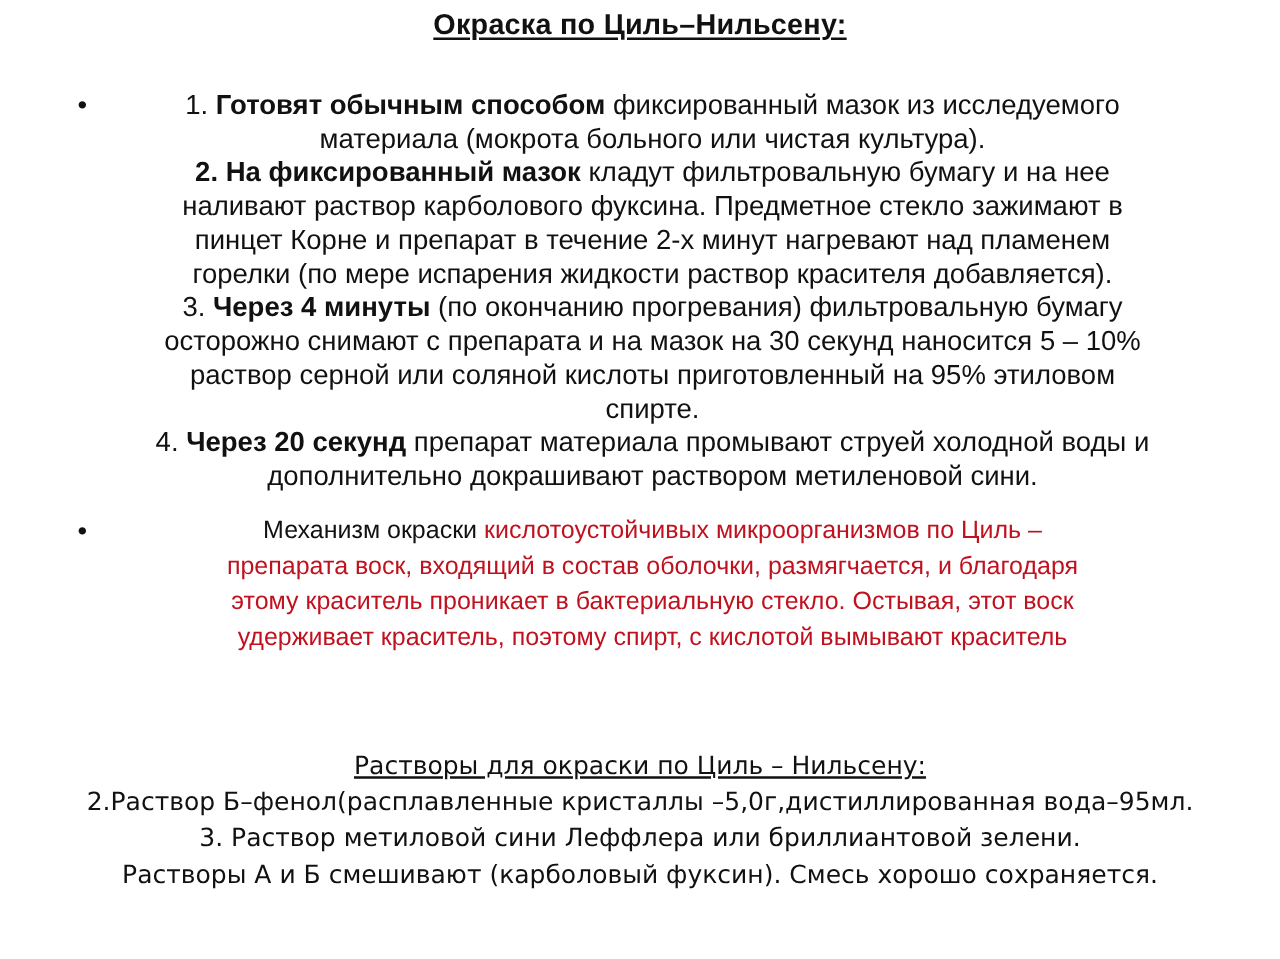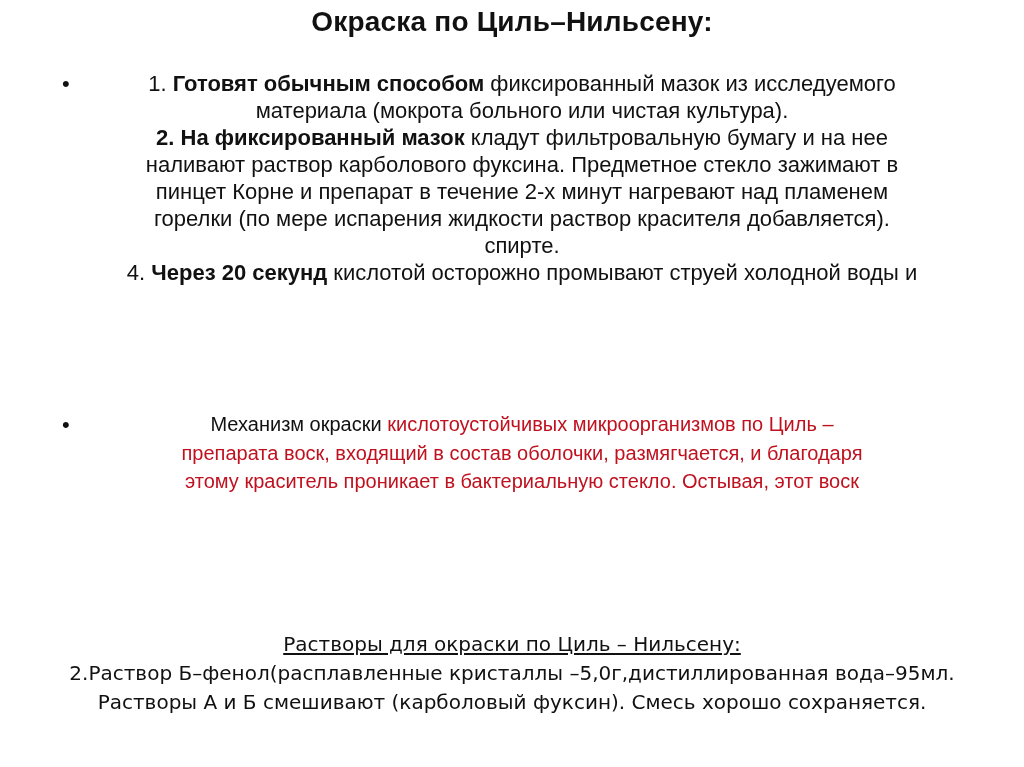--- a/index.html
+++ b/index.html
@@ -18,22 +18,23 @@
     .slide {
       position: absolute;
       left: 0; top: 0;
       width: 1024px; height: 767px;
     }
     .title {
       position: absolute;
       top: 6px;
       left: 0; right: 0;
       text-align: center;
-      font-size: 28px;
+      font-size: 23px;
       font-weight: bold;
+      text-decoration: underline;
       text-underline-offset: 3px;
       text-decoration-thickness: 2px;
       letter-spacing: 0.2px;
     }
     .bullet-dot {
       position: absolute;
       font-size: 22px;
       line-height: 22px;
     }
     .block1 {
@@ -55,21 +56,21 @@
       text-align: center;
       font-size: 20px;
       line-height: 28.5px;
       font-weight: normal;
     }
     .block2 .line { display: block; white-space: nowrap; }
     .red { color: #c0111f; }
     .black { color: #111111; }
     .block3 {
       position: absolute;
-      top: 630px;
+      top: 598px;
       left: 0;
       width: 1024px;
       text-align: center;
       font-family: "DejaVu Sans", sans-serif;
       font-size: 20px;
       line-height: 29px;
     }
     .block3 .line { display: block; white-space: nowrap; }
     .underline { text-decoration: underline; text-underline-offset: 2px; }
   </style>
@@ -94,37 +95,51 @@
     <span class="line">
       <span>наливают раствор карболового фуксина. Предметное стекло зажимают в</span>
     </span>
     <span class="line">
       <span>пинцет Корне и препарат в течение 2-х минут нагревают над пламенем</span>
     </span>
     <span class="line">
       <span>горелки (по мере испарения жидкости раствор красителя добавляется).</span>
     </span>
     <span class="line">
+      <span>3. </span><span class="b">Через 4 минуты</span><span> (по окончанию прогревания) фильтровальную бумагу</span>
+    </span>
+    <span class="line">
+      <span>осторожно снимают с препарата и на мазок на 30 секунд наносится 5 – 10%</span>
+    </span>
+    <span class="line">
+      <span>раствор серной или соляной кислоты приготовленный на 95% этиловом</span>
+    </span>
+    <span class="line">
       <span>спирте.</span>
     </span>
     <span class="line">
-      <span>4. </span><span class="b">Через 20 секунд</span><span> кислотой осторожно промывают струей холодной воды и</span>
+      <span>4. </span><span class="b">Через 20 секунд</span><span> препарат материала промывают струей холодной воды и</span>
+    </span>
+    <span class="line">
+      <span>дополнительно докрашивают раствором метиленовой сини.</span>
     </span>
   </div>
 
   <span class="bullet-dot" style="left:62px; top:414px;">•</span>
   <div class="block2">
     <span class="line">
       <span class="black">Механизм окраски </span><span class="red">кислотоустойчивых микроорганизмов по Циль –</span>
     </span>
     <span class="line red">препарата воск, входящий в состав оболочки, размягчается, и благодаря</span>
     <span class="line red">этому краситель проникает в бактериальную стекло. Остывая, этот воск</span>
+    <span class="line red">удерживает краситель, поэтому спирт, с кислотой вымывают краситель</span>
   </div>
 
   <div class="block3">
     <span class="line">
       <span class="underline">Растворы для окраски по Циль – Нильсену:</span>
     </span>
     <span class="line">2.Раствор Б–фенол(расплавленные кристаллы –5,0г,дистиллированная вода–95мл.</span>
+    <span class="line">3. Раствор метиловой сини Леффлера или бриллиантовой зелени.</span>
     <span class="line">Растворы А и Б смешивают (карболовый фуксин). Смесь хорошо сохраняется.</span>
   </div>
 
 </div>
 
 </body></html>

